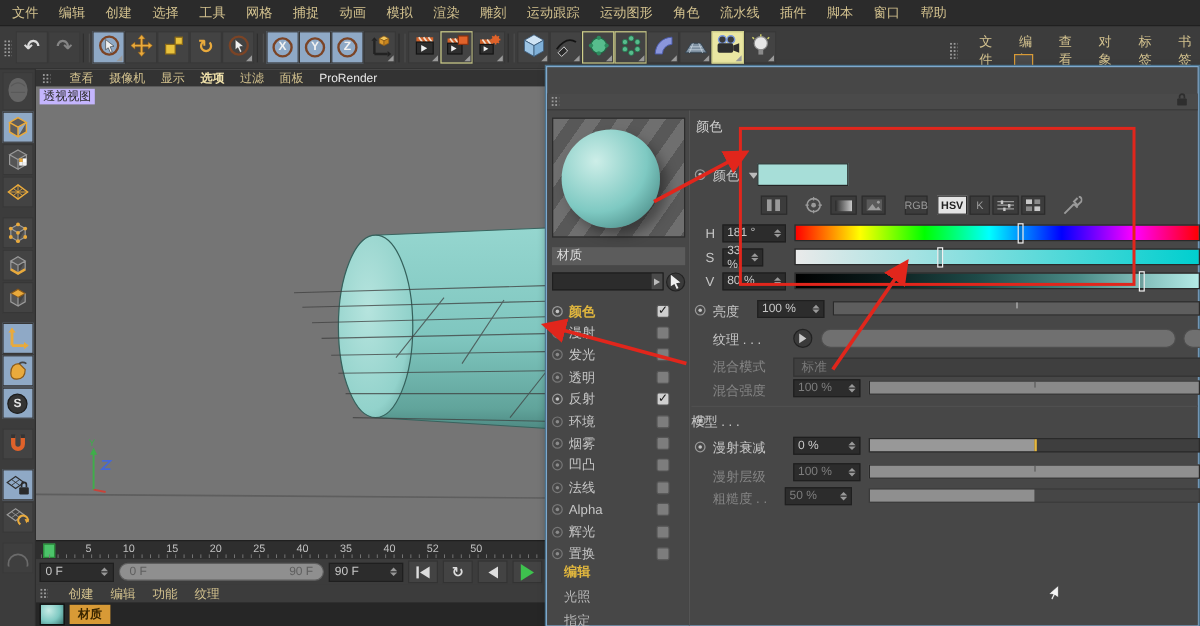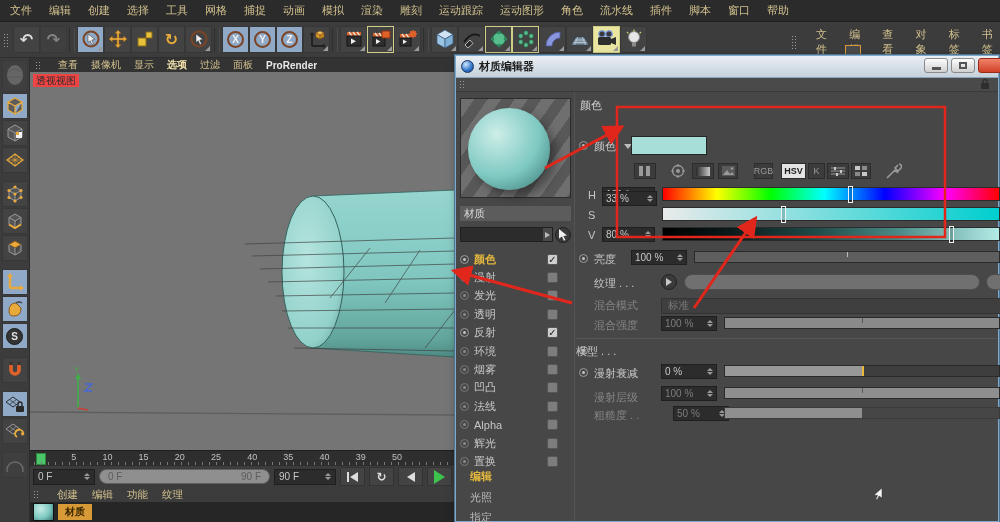--- a/index.html
+++ b/index.html
@@ -32,22 +32,22 @@
   .lt{width:26px;height:26px;background:#434343;border:1px solid #373737;margin-bottom:1px;display:flex;align-items:center;justify-content:center;position:relative;flex:0 0 auto;}
   .lt.on{background:#8fa9c6;}
   .lt.gap{margin-top:7px;}
   .lt.dim{opacity:.5;}
 
   
   .viewport{position:absolute;left:30px;top:58px;width:425px;height:392px;background:#757575;overflow:hidden;}
   .vp-menu{position:absolute;left:0;top:0;width:100%;height:14px;background:#333;display:flex;align-items:center;gap:13px;padding-left:2px;}
   .vp-menu span{color:#d2c18e;font-size:10px;}
   .vp-menu span.sel{color:#f2e3ac;font-weight:bold;}
-  .vp-menu span.white{color:#e8e8e8;font-weight:bold;}
-  .vp-label{position:absolute;left:3px;top:16px;background:#ef4444;color:#2d2d2d;font-size:10px;padding:0 3px;line-height:13px;}
+  .vp-menu span.white{color:#e8e8e8;font-weight:normal;}
+  .vp-label{position:absolute;left:3px;top:16px;background:#c4b5fd;color:#2d2d2d;font-size:10px;padding:0 3px;line-height:13px;}
   .vp-canvas{position:absolute;left:0;top:0;}
 
   
   .ruler{position:absolute;left:30px;top:450px;width:425px;height:16px;background:#2e2e2e;border-top:1px solid #1f1f1f;}
   .ruler .marker{position:absolute;left:6px;top:2px;width:10px;height:12px;background:#4cc46a;border:1px solid #2a8a3a;}
   .ruler .nums{position:absolute;left:10px;top:1px;width:362px;display:flex;justify-content:space-between;}
   .ruler .nums span{font-size:9px;color:#c0c0c0;}
   .ruler .ticks{position:absolute;left:4px;right:4px;bottom:1px;height:3px;background-image:linear-gradient(90deg,#777 1px,transparent 1px);background-size:7px 3px;}
 
   
@@ -477,21 +477,21 @@
     <div class="nums">
       <span>0</span>
         <span>5</span>
         <span>10</span>
         <span>15</span>
         <span>20</span>
         <span>25</span>
         <span>40</span>
         <span>35</span>
         <span>40</span>
-        <span>39</span>
+        <span>52</span>
         <span>50</span>
     </div>
     <div class="marker"></div>
     <div class="ticks"></div>
   </div>
 
   <div class="transport">
     <div class="fbox">
         <span>0 F</span>
         <span class="spin">
@@ -533,33 +533,20 @@
       <span>功能</span>
       <span>纹理</span>
     </div>
     <div class="mm-body">
       <div class="mthumb"></div>
       <div class="mchip">材质</div>
     </div>
   </div>
 
   <div class="medit">
-    <div class="me-title">
-      <span class="me-logo"></span>
-      <b>材质编辑器</b>
-      <div class="wbtns">
-        <div class="wb">
-            <span class="dash"></span>
-          </div>
-        <div class="wb">
-            <span class="box"></span>
-          </div>
-        <div class="wb close"></div>
-      </div>
-    </div>
     <div class="me-body">
       <div class="me-strip">
         <div class="grip" style="height:9px"></div>
         <span style="margin-left:auto;margin-right:8px"><svg width="10" height="12">
               <rect x="1" y="5" width="8" height="6" rx="1" fill="#2e2e2e"></rect>
               <path d="M3,5 v-1.5 a2,2 0 0 1 4,0 V5" stroke="#2e2e2e" stroke-width="1.4" fill="none"></path>
             </svg></span>
       </div>
       <div class="me-vsep"></div>
 
@@ -704,21 +691,21 @@
           <span class="spin">
             <i class="u"></i>
             <i class="d"></i>
           </span>
         </div>
       <div class="slider" style="left:206px;top:109px;width:338px;background:linear-gradient(90deg,#f00 0%,#ff0 16%,#0f0 32%,#0ff 48%,#00f 66%,#f0f 84%,#f00 100%)">
           <span class="handle" style="left:55%"></span>
         </div>
 
       <div class="rlabel" style="left:132px;top:131px">S</div>
-      <div class="vbox" style="left:146px;top:113px;width:55px">
+      <div class="vbox" style="left:146px;top:129px;width:34px">
           <span>33 %</span>
           <span class="spin">
             <i class="u"></i>
             <i class="d"></i>
           </span>
         </div>
       <div class="slider" style="left:206px;top:129px;width:338px;background:linear-gradient(90deg,#eaeaea,#00cfcf)">
           <span class="handle" style="left:35%"></span>
         </div>
 
@@ -796,21 +783,21 @@
           <span class="spin">
             <i class="u"></i>
             <i class="d"></i>
           </span>
         </div>
       <div class="gslider" style="left:268px;top:309px;width:276px;background:#8f8f8f">
           <span class="tick" style="background:#5a5a5a"></span>
         </div>
 
       <div class="rlabel dim" style="left:138px;top:330px">粗糙度 . .</div>
-      <div class="vbox dim" style="left:217px;top:328px;width:56px">
+      <div class="vbox dim" style="left:198px;top:328px;width:56px">
           <span>50 %</span>
           <span class="spin">
             <i class="u"></i>
             <i class="d"></i>
           </span>
         </div>
       <div class="gslider" style="left:268px;top:329px;width:276px;background:#464646;border-color:#3a3a3a">
           <span class="fill" style="width:50%;background:#8f8f8f"></span>
         </div>
 

